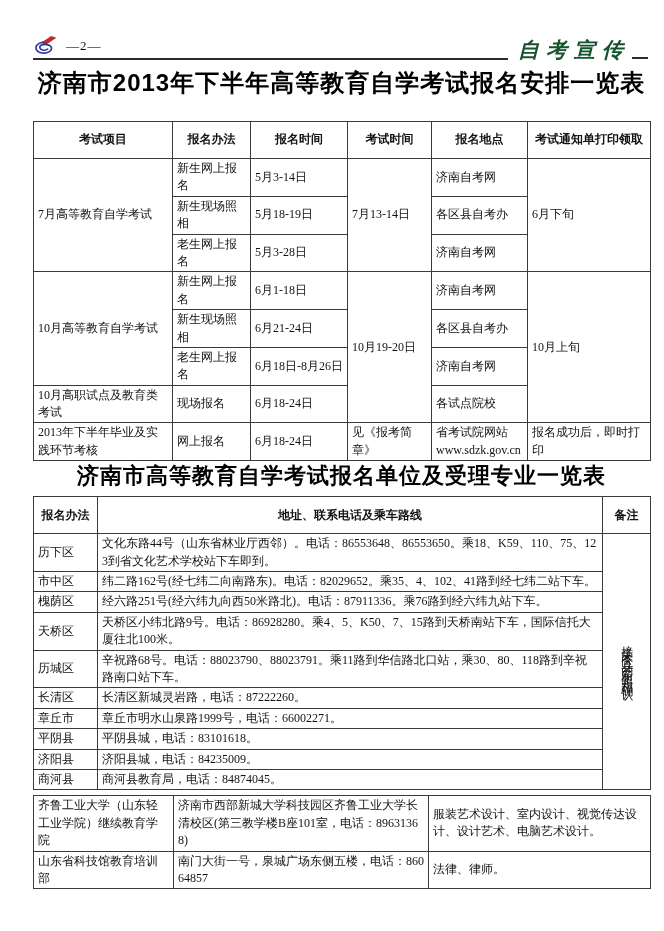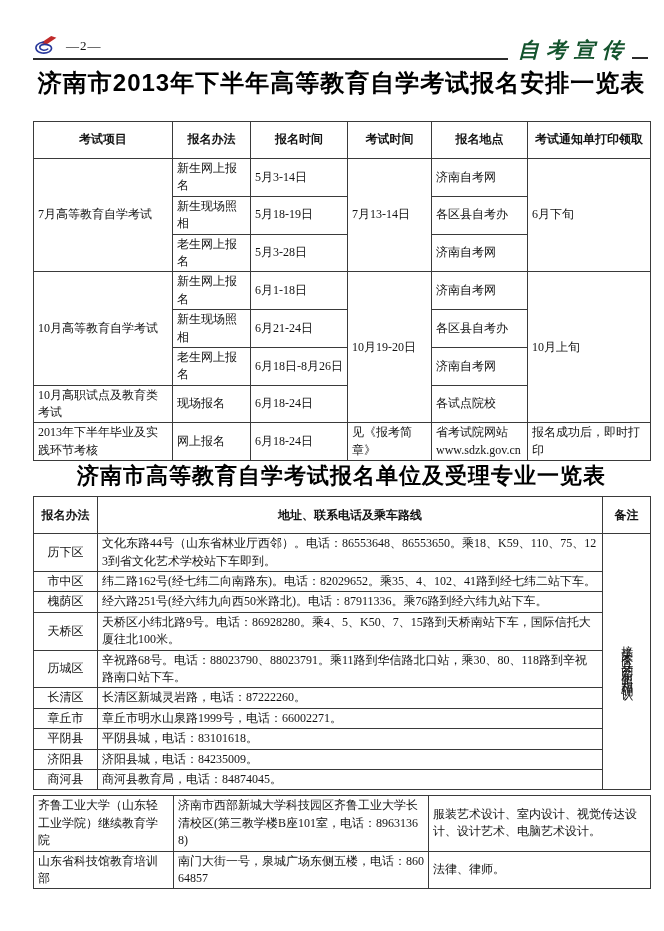--- a/index.html
+++ b/index.html
@@ -29,21 +29,21 @@
   .title2 { font-size:22px; margin:0 0 5px; letter-spacing:1px; }
 
   
   table { border-collapse:collapse; width:617px; table-layout:fixed; }
   th,td { border:1px solid #3a3a3a; font-size:12px; padding:1px 4px;
           vertical-align:middle; line-height:1.45; word-break:break-all; }
   th { font-family:"Liberation Sans","DejaVu Sans",sans-serif;
        font-weight:bold; text-align:center; height:37px; }
   .t1 td { height:21px; }
   .t2a td { height:20px; }
-  .cell-center { text-align:center; }
+  .cell-center { text-align:left; }
   .vnote-cell { text-align:center; vertical-align:middle; }
   .vnote { writing-mode:vertical-rl; text-orientation:upright;
            letter-spacing:4px; font-size:12px; margin:0 auto; }
   .gap { height:5px; }
 </style>
 </head>
 <body>
 
 <div class="page">
 

